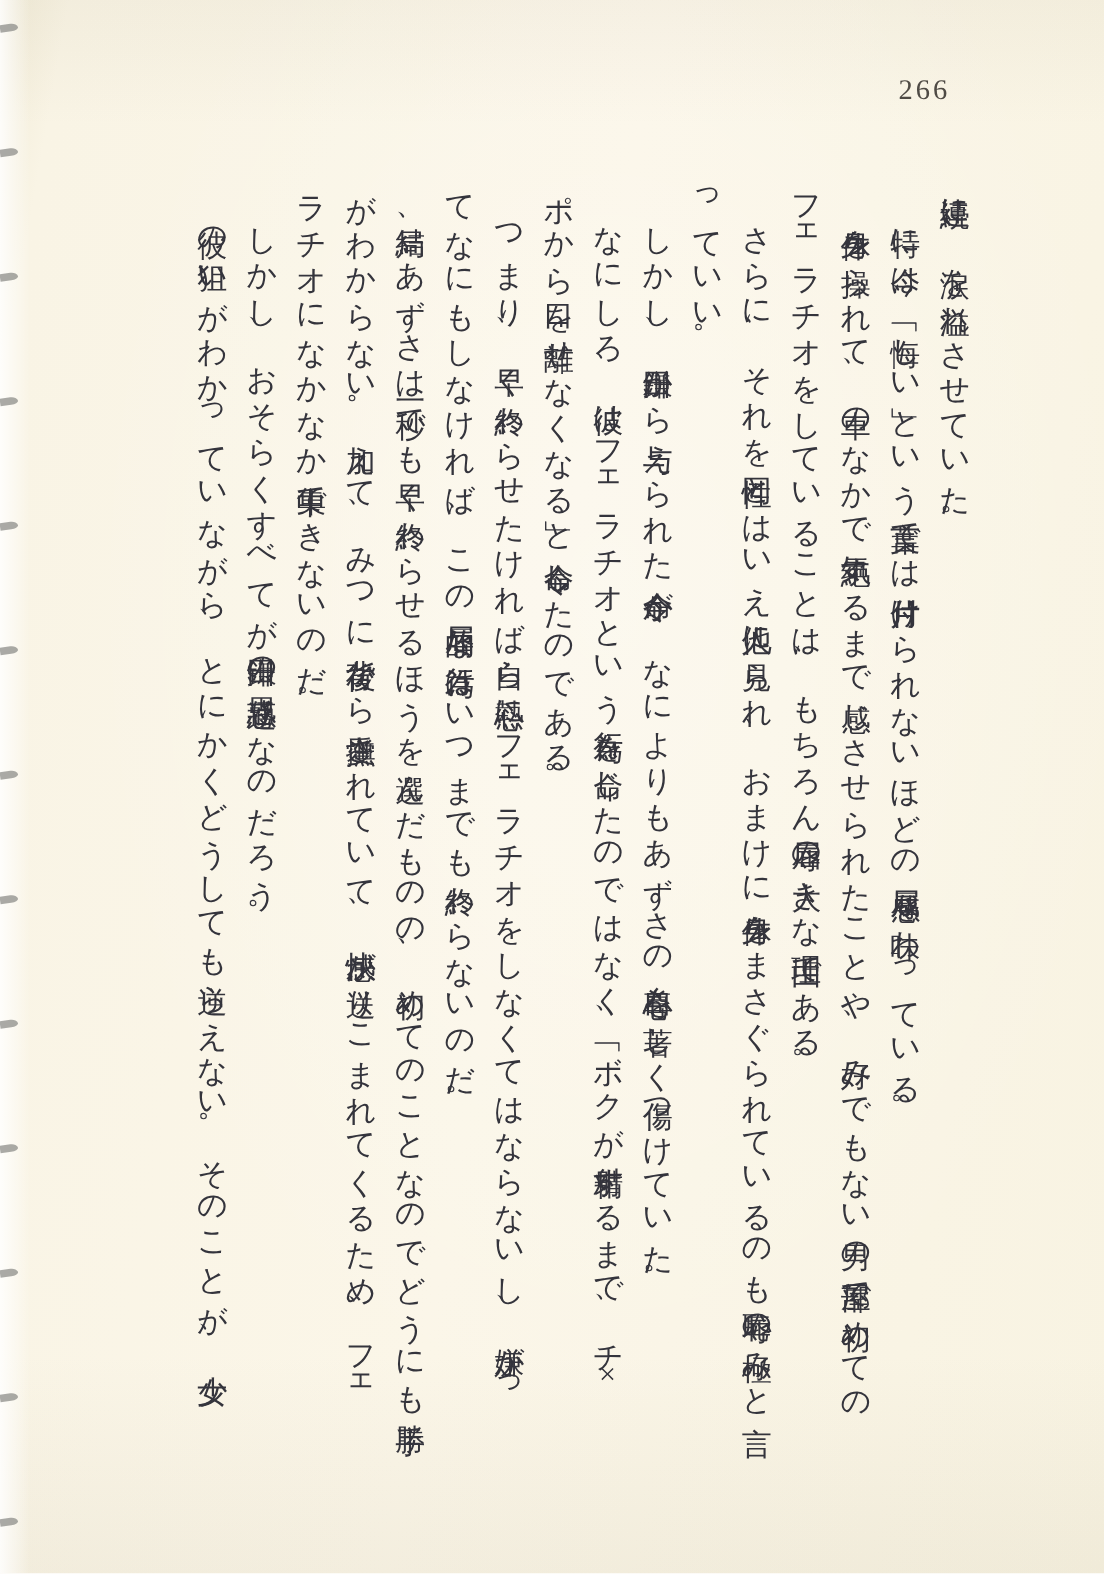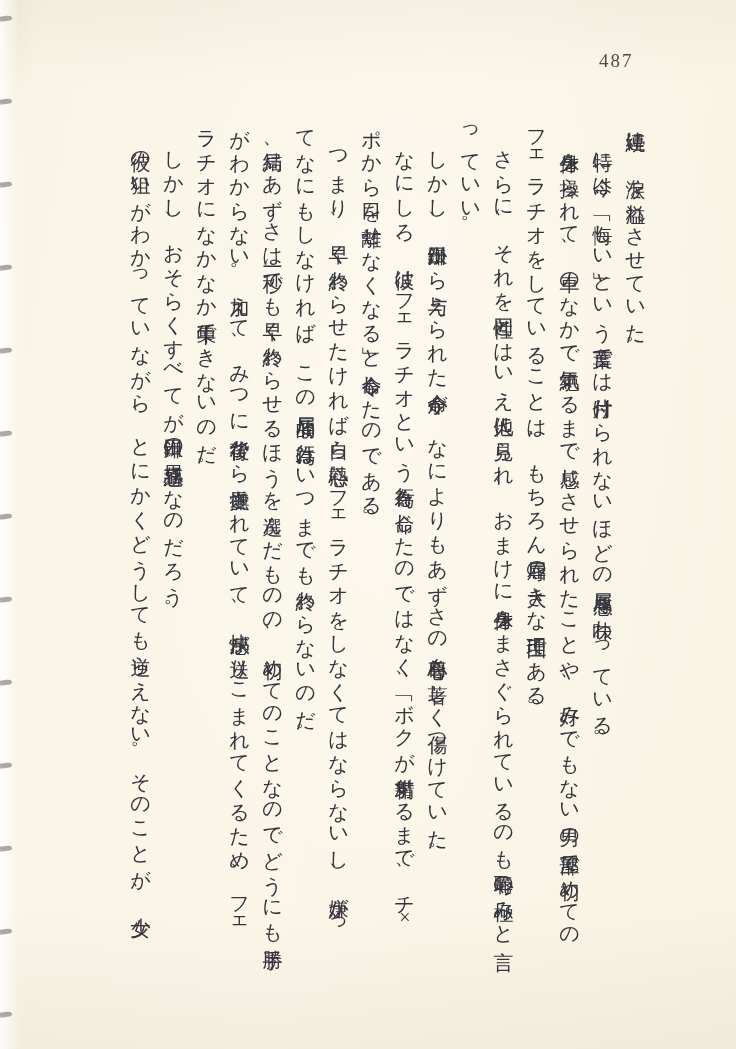--- a/index.html
+++ b/index.html
@@ -88,21 +88,21 @@
       <div class="bind-mark" style="top: 348px;"></div>
       <div class="bind-mark" style="top: 431px;"></div>
       <div class="bind-mark" style="top: 514px;"></div>
       <div class="bind-mark" style="top: 597px;"></div>
       <div class="bind-mark" style="top: 680px;"></div>
       <div class="bind-mark" style="top: 763px;"></div>
       <div class="bind-mark" style="top: 846px;"></div>
       <div class="bind-mark" style="top: 929px;"></div>
       <div class="bind-mark" style="top: 1012px;"></div>
     </div>
-  <div class="page-number">487</div>
+  <div class="page-number">266</div>
   <div class="text-block">
       <p class="para">連続に、涙を溢れさせていた。</p>
       <p class="para indent">特に今は、「悔しい」という言葉では片付けられないほどの屈辱感を味わっている。</p>
       <p class="para indent">身体を操られて、車のなかで気絶するまで感じさせられたことや、好みでもない男の部屋で初めてのフェラチオをしていることは、もちろん屈辱の大きな理由である。</p>
       <p class="para indent">さらに、それを同性とはいえ他人に見られ、おまけに身体をまさぐられているのも恥辱の極みと言っていい。</p>
       <p class="para indent">しかし、鎌田から与えられた命令が、なによりもあずさの自尊心を著しく傷つけていた。</p>
       <p class="para indent">なにしろ、彼はフェラチオという行為を命じたのではなく、「ボクが射精するまで、チ×ポから口を離せなくなる」と命令したのである。</p>
       <p class="para indent">つまり、早く終わらせたければ自ら熱心にフェラチオをしなくてはならないし、嫌がってなにもしなければ、この屈辱的な行為はいつまでも終わらないのだ。</p>
       <p class="para indent">結局、あずさは一秒でも早く終わらせるほうを選んだものの、初めてのことなのでどうにも勝手がわからない。加えて、みつに背後から愛撫されていて、快感が送りこまれてくるため、フェラチオになかなか集中できないのだ。</p>
       <p class="para indent">しかし、おそらくすべてが鎌田の思惑通りなのだろう。</p>

